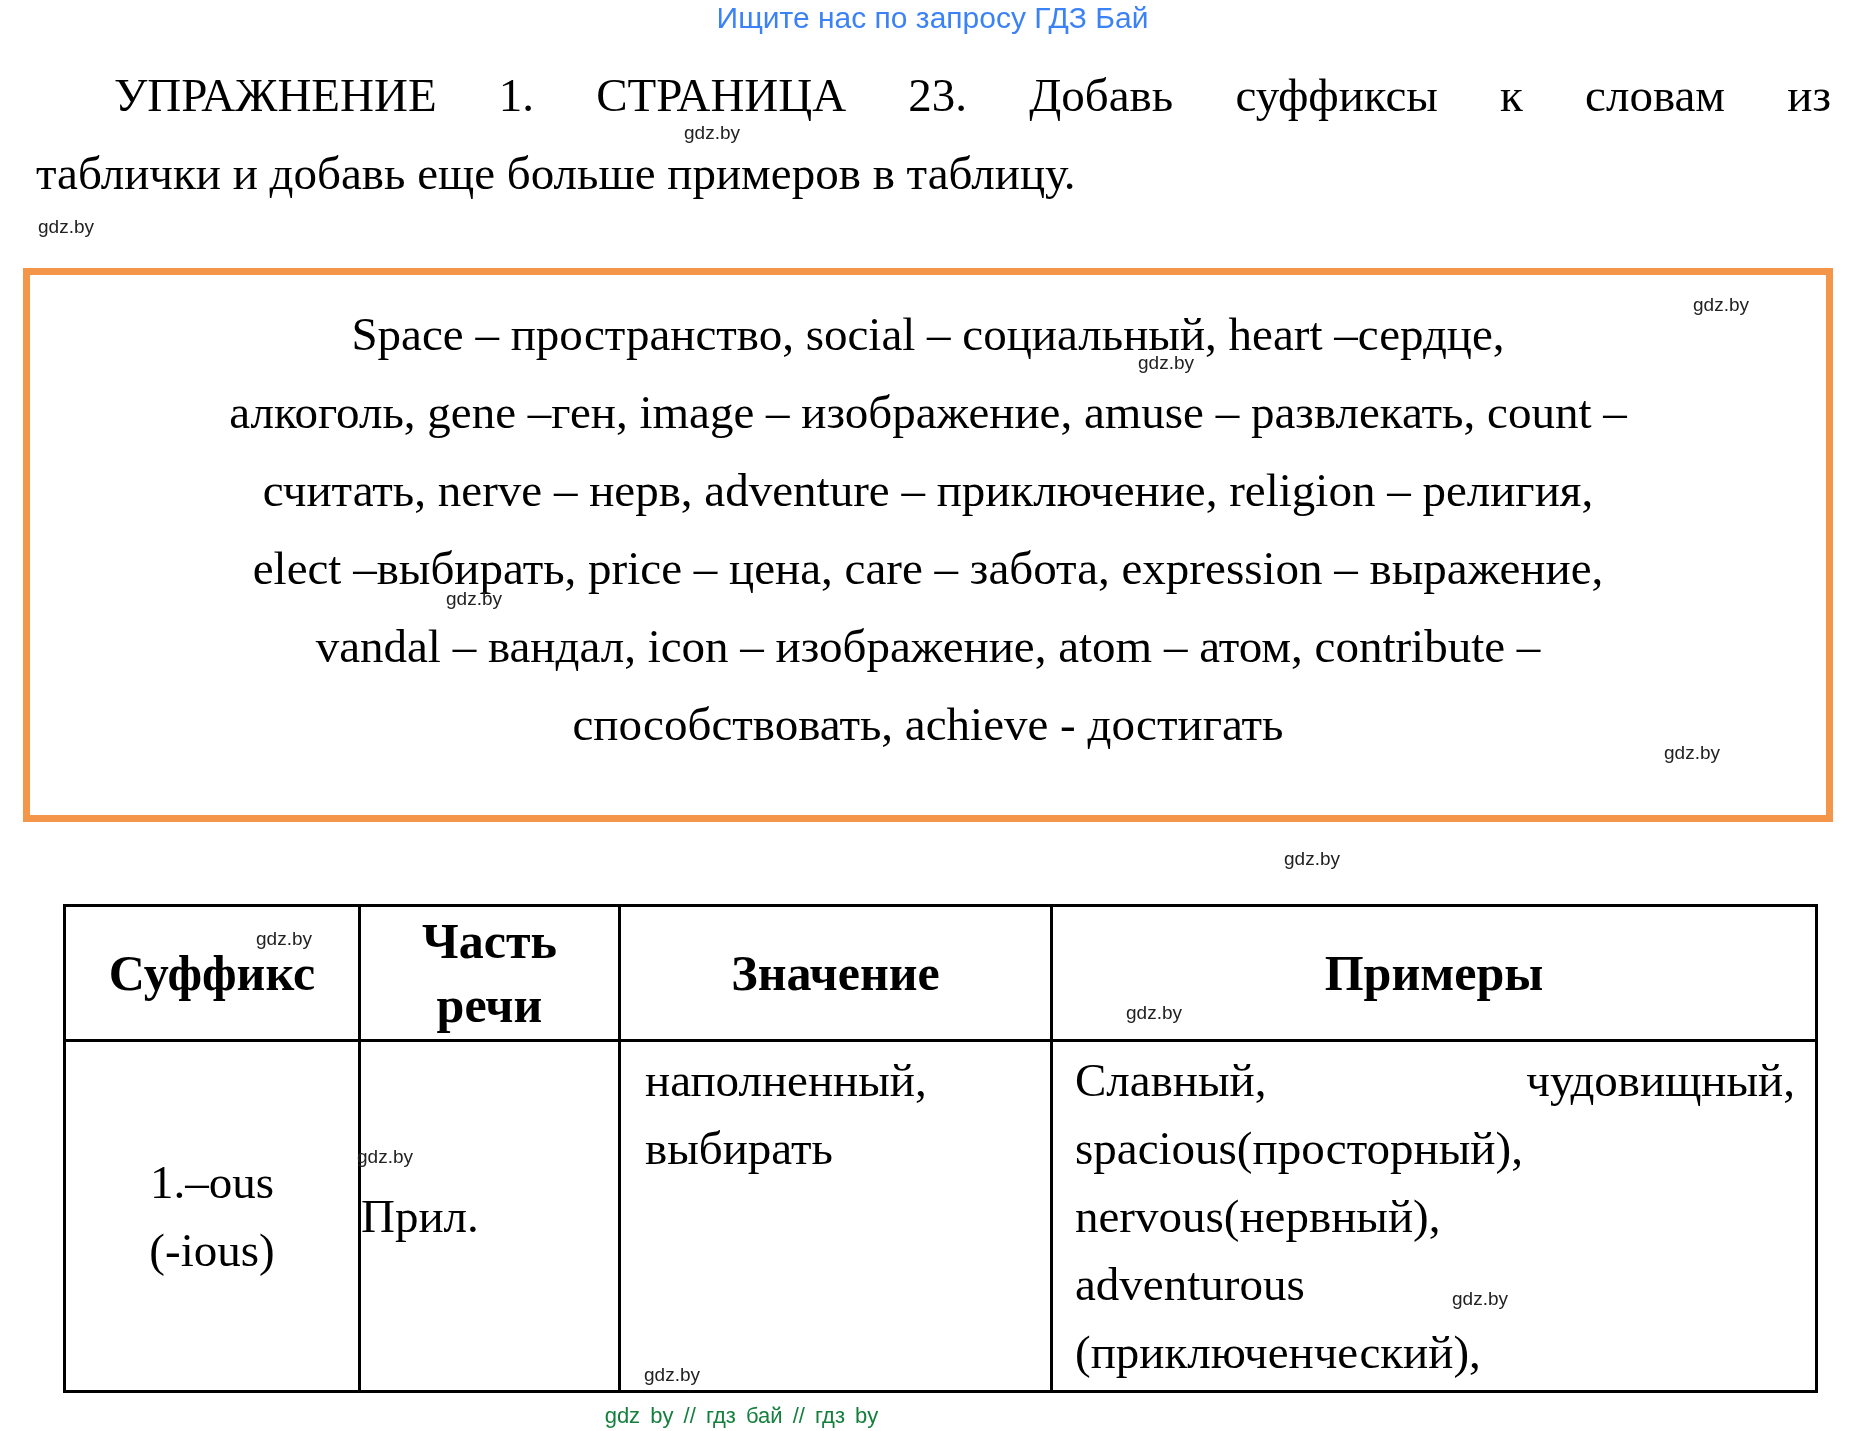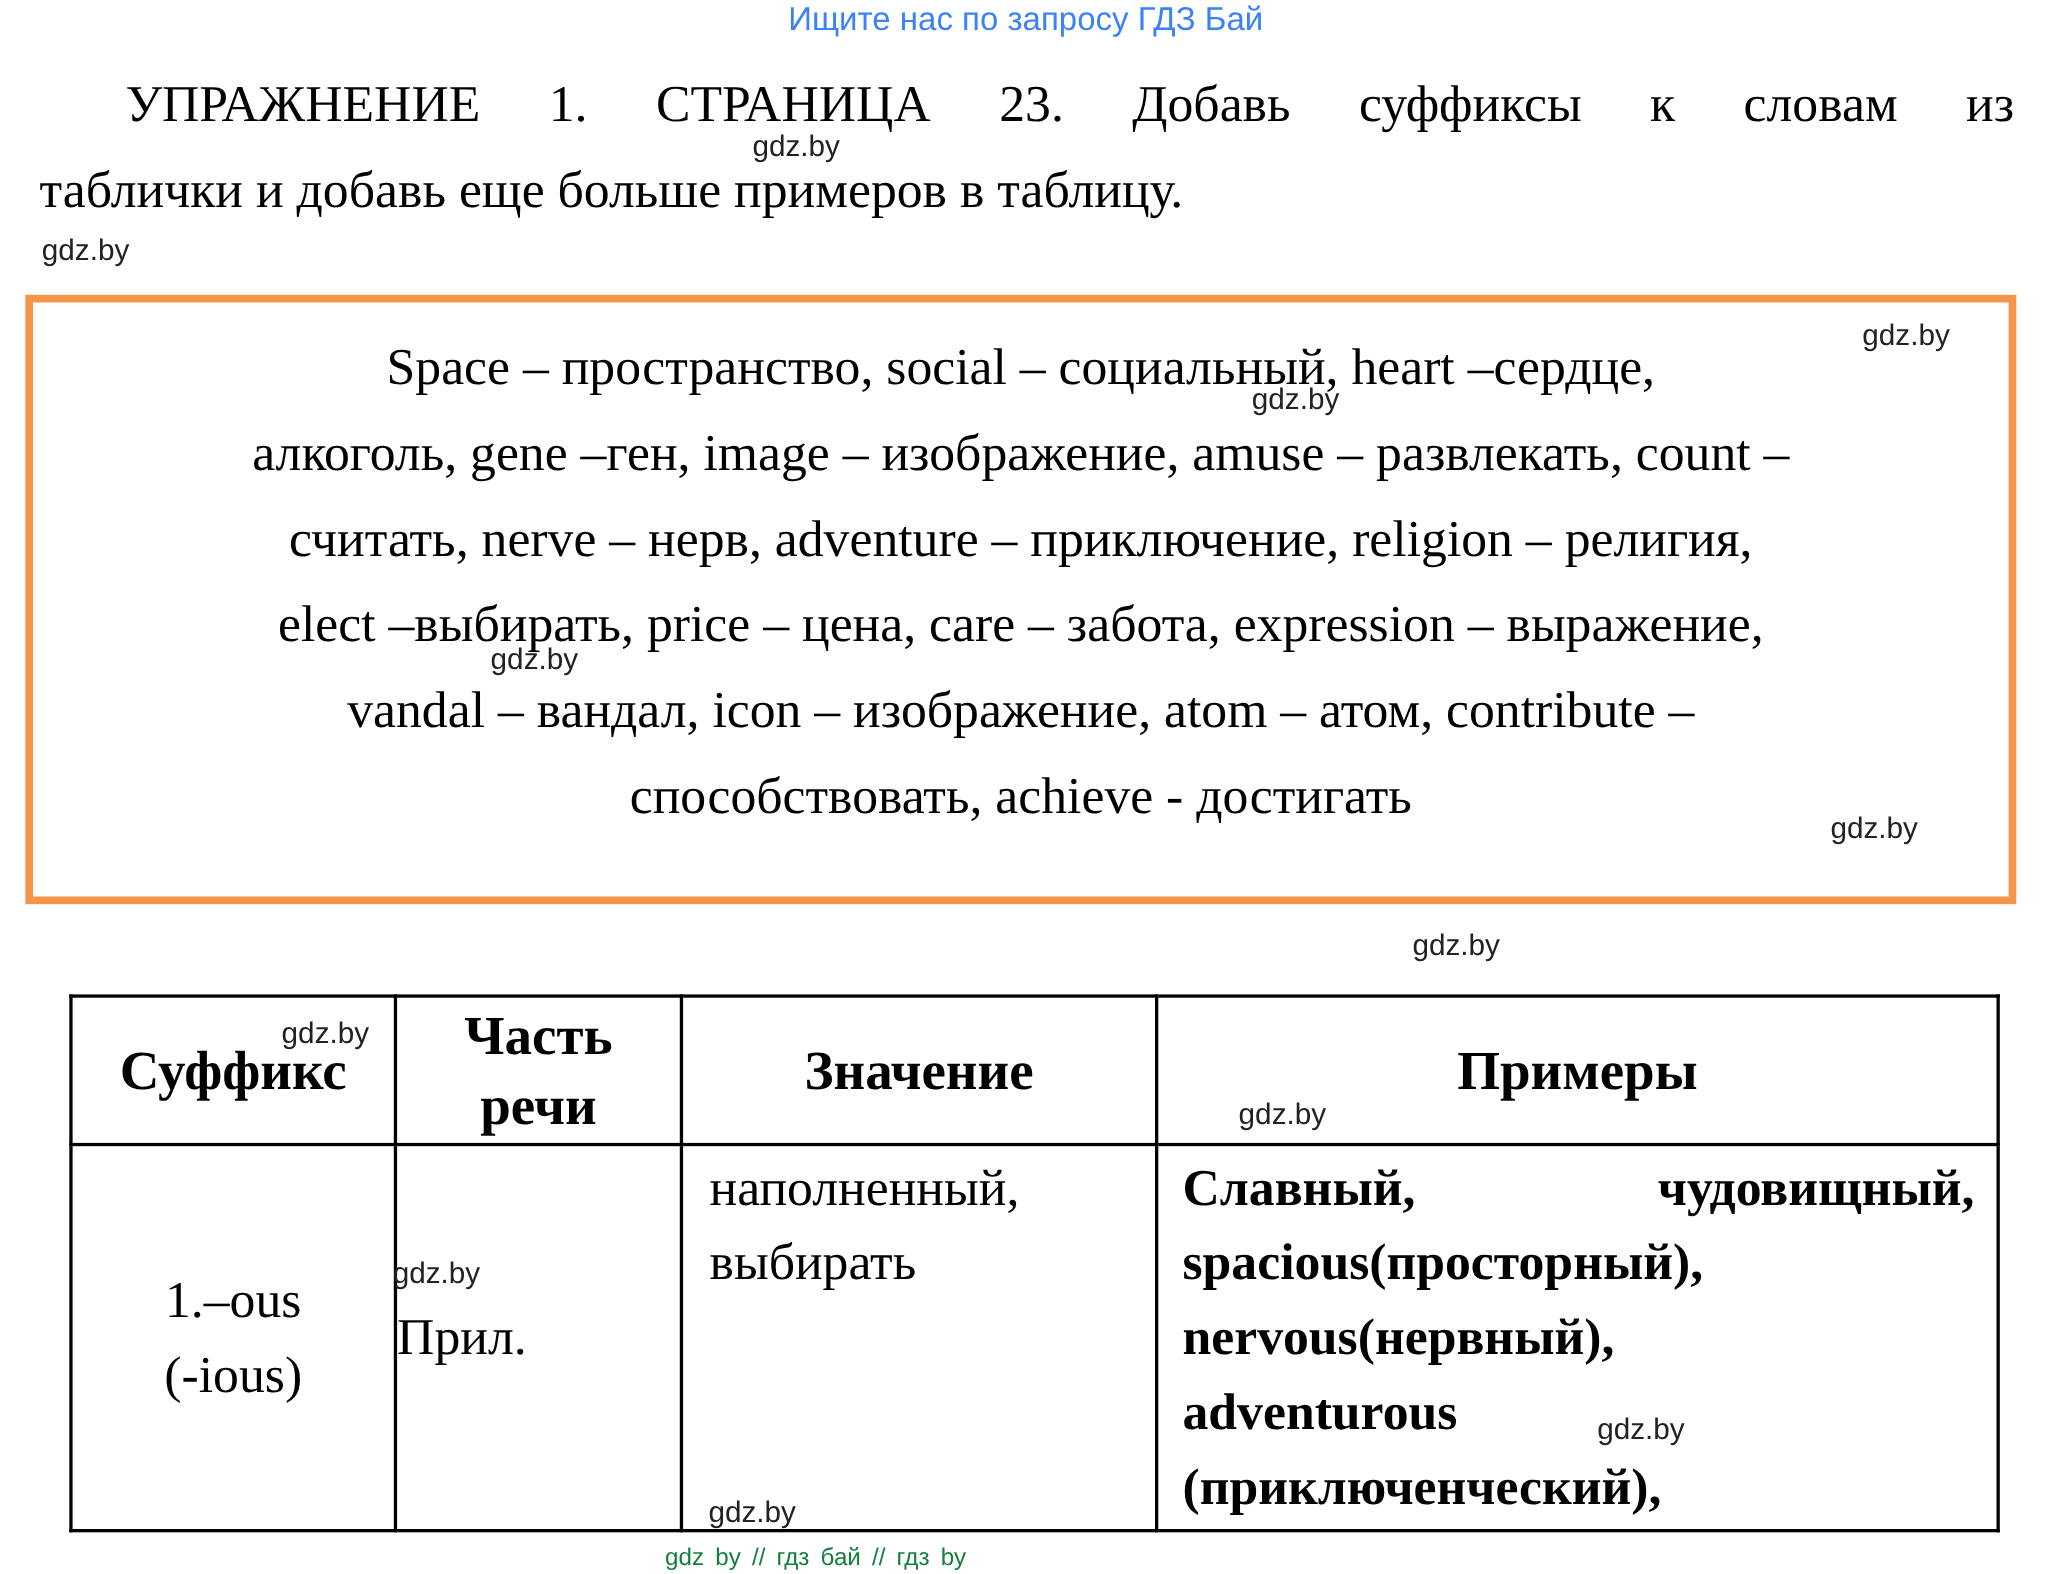--- a/index.html
+++ b/index.html
@@ -3,40 +3,40 @@
 <meta charset="utf-8">
 <style>
   html, body { margin: 0; padding: 0; background: #ffffff; }
   body { width: 1865px; height: 1431px; position: relative; overflow: hidden;
          font-family: "Liberation Serif", "DejaVu Serif", serif; color: #000; }
   .abs { position: absolute; }
   .promo { left: 0; width: 1865px; top: 0; text-align: center;
            font-family: "Liberation Sans", "DejaVu Sans", sans-serif;
            font-size: 30px; color: #3b82f6; line-height: 36px; }
   .wm { font-family: "Liberation Sans", "DejaVu Sans", sans-serif;
-        font-size: 27px; color: #222; line-height: 30px; white-space: nowrap; text-align: right; }
+        font-size: 19px; color: #222; line-height: 30px; white-space: nowrap; text-align: right; }
   .title { left: 36px; width: 1795px; font-size: 47px; line-height: 78px; }
   .title .l1 { display: block; text-indent: 78px; text-align: justify; text-align-last: justify; }
   .title .l2 { display: block; }
   .wordbox { left: 23px; top: 268px; width: 1796px; height: 540px;
              border: 7px solid #f3964a; }
   .wordbox .inner { position: absolute; left: 0; right: 0; top: 20px;
              text-align: center; font-size: 47px; line-height: 78px; }
   .wordbox .line { display: block; white-space: nowrap; }
   table.suffix { position: absolute; left: 63px; top: 904px; width: 1752px;
                  border-collapse: collapse; table-layout: fixed; }
   table.suffix td, table.suffix th { border: 3px solid #000; vertical-align: top; padding: 0; position: relative; }
   table.suffix th { height: 132px; font-weight: bold; font-size: 50px; line-height: 64px;
                     vertical-align: middle; text-align: center; }
   table.suffix td { height: 344px; font-size: 47px; line-height: 68px; }
   .c-suffix { text-align: center; vertical-align: middle !important; }
   .c-pos { text-align: left; vertical-align: middle !important; }
   .c-mean { padding-left: 24px !important; padding-top: 4px !important; }
   .c-ex { padding-left: 22px !important; padding-right: 20px !important; padding-top: 4px !important; }
-  .ex-line { display: block; white-space: nowrap; font-weight: bold; }
+  .ex-line { display: block; white-space: nowrap; }
   .ex-line.just { text-align: justify; text-align-last: justify; }
   .footer { left: 0; width: 1483px; top: 1400px; text-align: center;
             font-family: "Liberation Sans", "DejaVu Sans", sans-serif;
             font-size: 22px; color: #15803d; line-height: 32px; word-spacing: 4px; }
 </style>
 </head>
 <body>
 
 <div class="abs promo">Ищите нас по запросу ГДЗ Бай</div>
 

